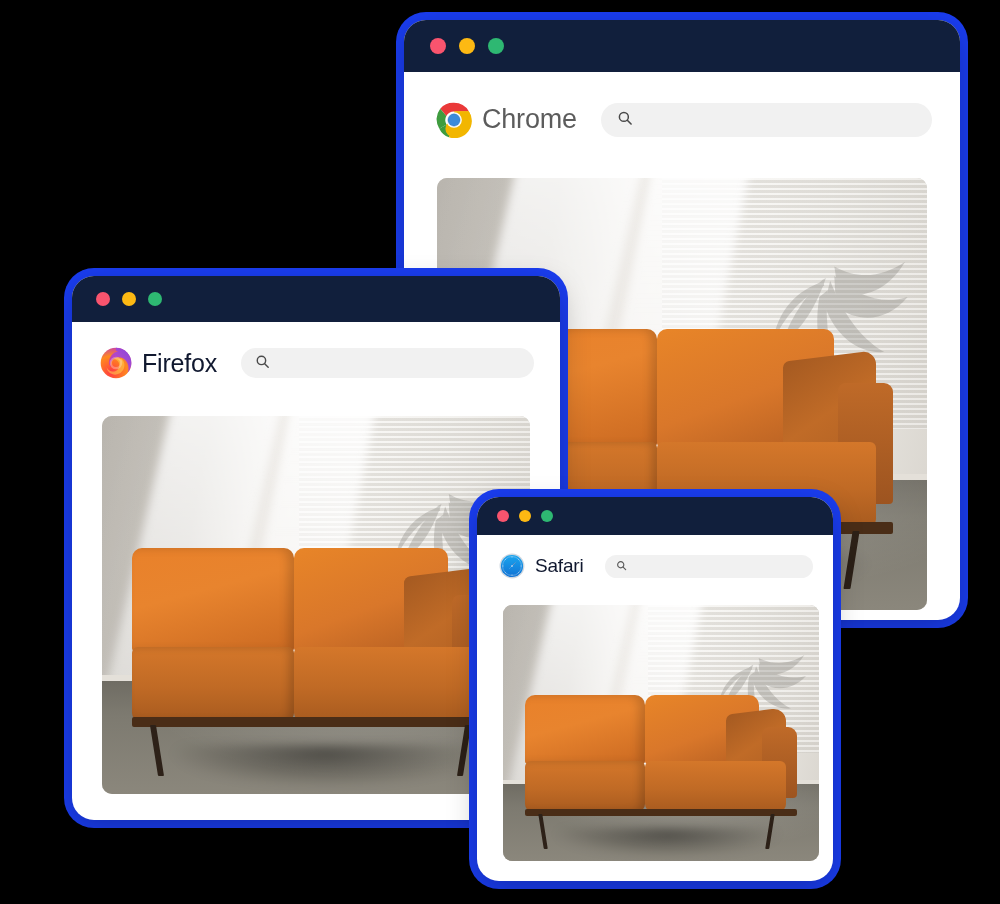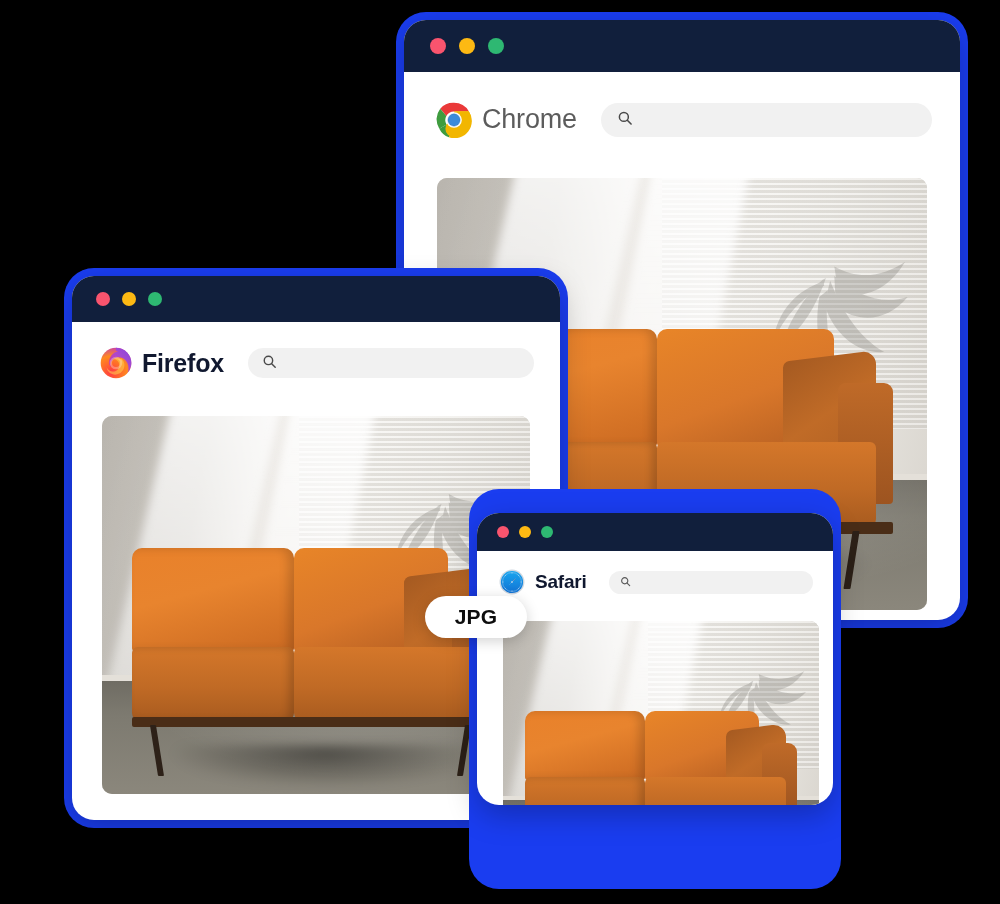--- a/index.html
+++ b/index.html
@@ -32,21 +32,21 @@
     padding-left: 26px;
     gap: 13px;
   }
   .dot { border-radius: 50%; display: block; }
   .dot.red    { background: #f9546e; }
   .dot.yellow { background: #fdb913; }
   .dot.green  { background: #2eb872; }
 
   .toolbar { display: flex; align-items: center; background: #fff; }
   .brand { display: flex; align-items: center; gap: 10px; }
-  .brand-name { font-weight: 700; letter-spacing: -.2px; white-space: nowrap; }
+  .brand-name { font-weight: 400; letter-spacing: -.2px; white-space: nowrap; }
   .searchbar {
     background: #f1f1f1; border-radius: 999px;
     display: flex; align-items: center;
     flex: 1 1 auto;
   }
   .searchbar svg { flex: none; }
 
   
   .photo { position: relative; overflow: hidden; background: #c9c6c0; }
   .photo .wall {
@@ -305,21 +305,21 @@
             <div class="leg r"></div>
           <div class="shadow"></div>
         </div>
       </div>
     </div>
   </div>
 
 
   <div class="win" style="left:469px; top:489px; width:372px; height:400px;">
     <div class="win-border"></div>
-    <div class="win-body" style="left:8px; top:24px; width:356px; height:292px;">
+    <div class="win-body" style="left:8px; top:8px; width:356px; height:384px;">
 
       <div class="titlebar" style="height:38px; padding-left:20px; gap:10px;">
         <span class="dot red" style="width:12px;height:12px;"></span>
         <span class="dot yellow" style="width:12px;height:12px;"></span>
         <span class="dot green" style="width:12px;height:12px;"></span>
       </div>
 
       <div class="toolbar" style="height:62px; padding:0 20px 0 22px; gap:22px;">
         <div class="brand">
           <span>
@@ -388,17 +388,14 @@
             <div class="seat-r"></div>
           <div class="frame"></div>
           <div class="leg l"></div>
             <div class="leg r"></div>
           <div class="shadow"></div>
         </div>
       </div>
     </div>
   </div>
 
-  <div class="badge" style="left:425px; top:596px; width:102px; height:42px; font-size:21px;">
-    <span>JPG</span>
-  </div>
 
 </div>
 
 </body></html>

